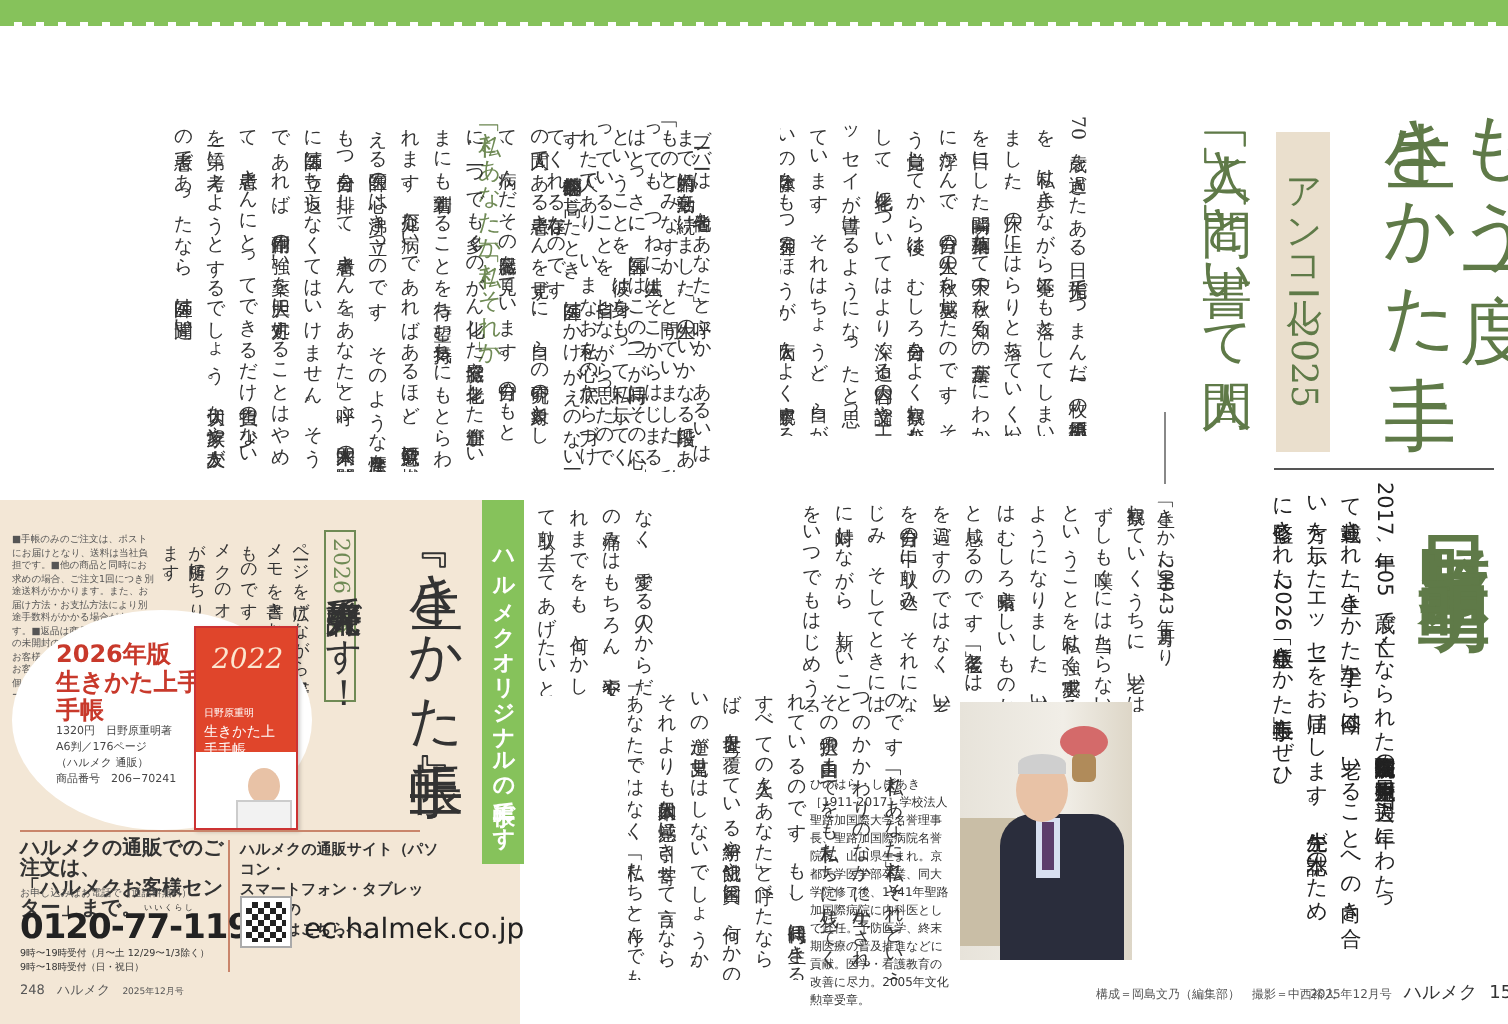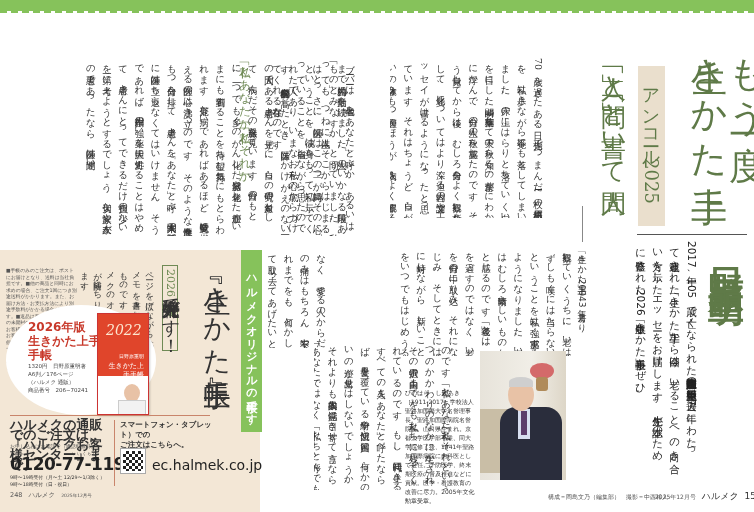--- a/index.html
+++ b/index.html
@@ -62,28 +62,28 @@
     color: #6f8a55; font-size: 11px; line-height: 14px; padding-top: 3px; }
   .promo-sale { position: absolute; top: 286px; left: 160px; height: 150px; font-size: 18px; line-height: 22px; color: #333; }
   .promo-desc { position: absolute; top: 266px; left: 78px; height: 100px; font-family: "DejaVu Sans", sans-serif; font-size: 8.5px; line-height: 13px; color: #333; }
   .promo-notes { position: absolute; top: 268px; left: 6px; width: 72px; font-family: "DejaVu Sans", sans-serif; font-size: 4.8px; line-height: 6.5px; color: #555; }
 
   .circle { position: absolute; top: 305px; left: 6px; width: 150px; height: 110px; border-radius: 50%; background: #fff; }
   .product-name { position: absolute; top: 320px; left: 28px; font-family: "DejaVu Sans", sans-serif; font-weight: bold; font-size: 12px; line-height: 14px; color: #c8392b; }
   .product-meta { position: absolute; top: 362px; left: 28px; font-family: "DejaVu Sans", sans-serif; font-size: 5.5px; line-height: 8px; color: #444; }
   .book { position: absolute; top: 313px; left: 97px; width: 52px; height: 102px; background: #e0452b; border: 1px solid #c33; box-shadow: 1px 1px 2px rgba(0,0,0,.2); overflow: hidden; }
   .book .yr { position: absolute; top: 8px; left: 8px; font-size: 14px; color: #fce6cf; font-style: italic; }
-  .book .bt { position: absolute; top: 38px; left: 4px; right: 4px; text-align: right; font-family: Liberation Mono, monospace; font-size: 7px; color: #fff; line-height: 9px; }
+  .book .bt { position: absolute; top: 38px; left: 4px; right: 4px; text-align: left; font-family: Liberation Serif, serif; font-size: 7px; color: #fff; line-height: 9px; }
   .book .low { position: absolute; top: 62px; left: 0; right: 0; bottom: 0; background: #fff; }
   .book .face { position: absolute; top: 70px; left: 26px; width: 16px; height: 18px; border-radius: 50%; background: #e8c2a6; }
   .book .coat { position: absolute; top: 86px; left: 20px; width: 28px; height: 18px; background: #f2f2f2; border: 1px solid #ccc; }
 
   .promo-rule { position: absolute; top: 415px; left: 10px; width: 200px; border-top: 1px solid #c9856b; }
   .promo-vrule { position: absolute; top: 420px; left: 114px; height: 66px; border-left: 1px solid #c9856b; }
-  .order-left-h { position: absolute; top: 420px; left: 10px; width: 105px; font-family: "DejaVu Sans", sans-serif; font-weight: bold; font-size: 13px; line-height: 10px; color: #333; }
+  .order-left-h { position: absolute; top: 420px; left: 10px; width: 105px; font-family: "DejaVu Sans", sans-serif; font-weight: bold; font-size: 10px; line-height: 10px; color: #333; }
   .order-left-sub { position: absolute; top: 443px; left: 10px; font-family: "DejaVu Sans", sans-serif; font-size: 5px; color: #555; }
   .ruby { position: absolute; top: 451px; left: 72px; font-family: "DejaVu Sans", sans-serif; font-size: 4px; color: #333; letter-spacing: 1px; }
   .phone { position: absolute; top: 454px; left: 10px; font-family: "DejaVu Sans", sans-serif; font-weight: bold; font-size: 17px; color: #222; letter-spacing: -0.5px; }
   .hours { position: absolute; top: 474px; left: 10px; font-family: "DejaVu Sans", sans-serif; font-size: 4.8px; line-height: 7px; color: #333; }
   .order-right-h { position: absolute; top: 420px; left: 120px; width: 100px; font-family: "DejaVu Sans", sans-serif; font-weight: bold; font-size: 7.5px; line-height: 10px; color: #333; }
   .qr { position: absolute; top: 449px; left: 121px; width: 24px; height: 24px; background:
     repeating-conic-gradient(#222 0 25%, #fff 0 50%) 0 0 / 6px 6px; border: 2px solid #fff; outline: 1px solid #aaa; }
   .url { position: absolute; top: 457px; left: 152px; font-family: "DejaVu Sans", sans-serif; font-size: 14px; color: #222; }
   .folio-left { position: absolute; top: 491px; left: 10px; font-family: "DejaVu Sans", sans-serif; font-size: 6.5px; color: #555; white-space: nowrap; }
   .folio-left small { font-size: 4.5px; margin-left: 4px; }
@@ -177,20 +177,21 @@
 </div>
 <div class="order-left-sub">お申し込みはお電話で（通話料無料）</div>
 <div class="ruby">いいくらし</div>
 <div class="phone">0120-77-1194</div>
 <div class="hours">
   <div>9時〜19時受付（月〜土 12/29〜1/3除く）</div>
   <div>9時〜18時受付（日・祝日）</div>
 </div>
 
 <div class="order-right-h">
+  <div>ハルメクの通販サイト（パソコン・</div>
   <div>スマートフォン・タブレット）での</div>
   <div>ご注文はこちらへ。</div>
 </div>
 <div class="qr"></div>
 <div class="url">ec.halmek.co.jp</div>
 
 <div class="folio-left">
   <span>248</span>
   <span style="margin-left:4px">ハルメク</span>
   <small>2025年12月号</small>

